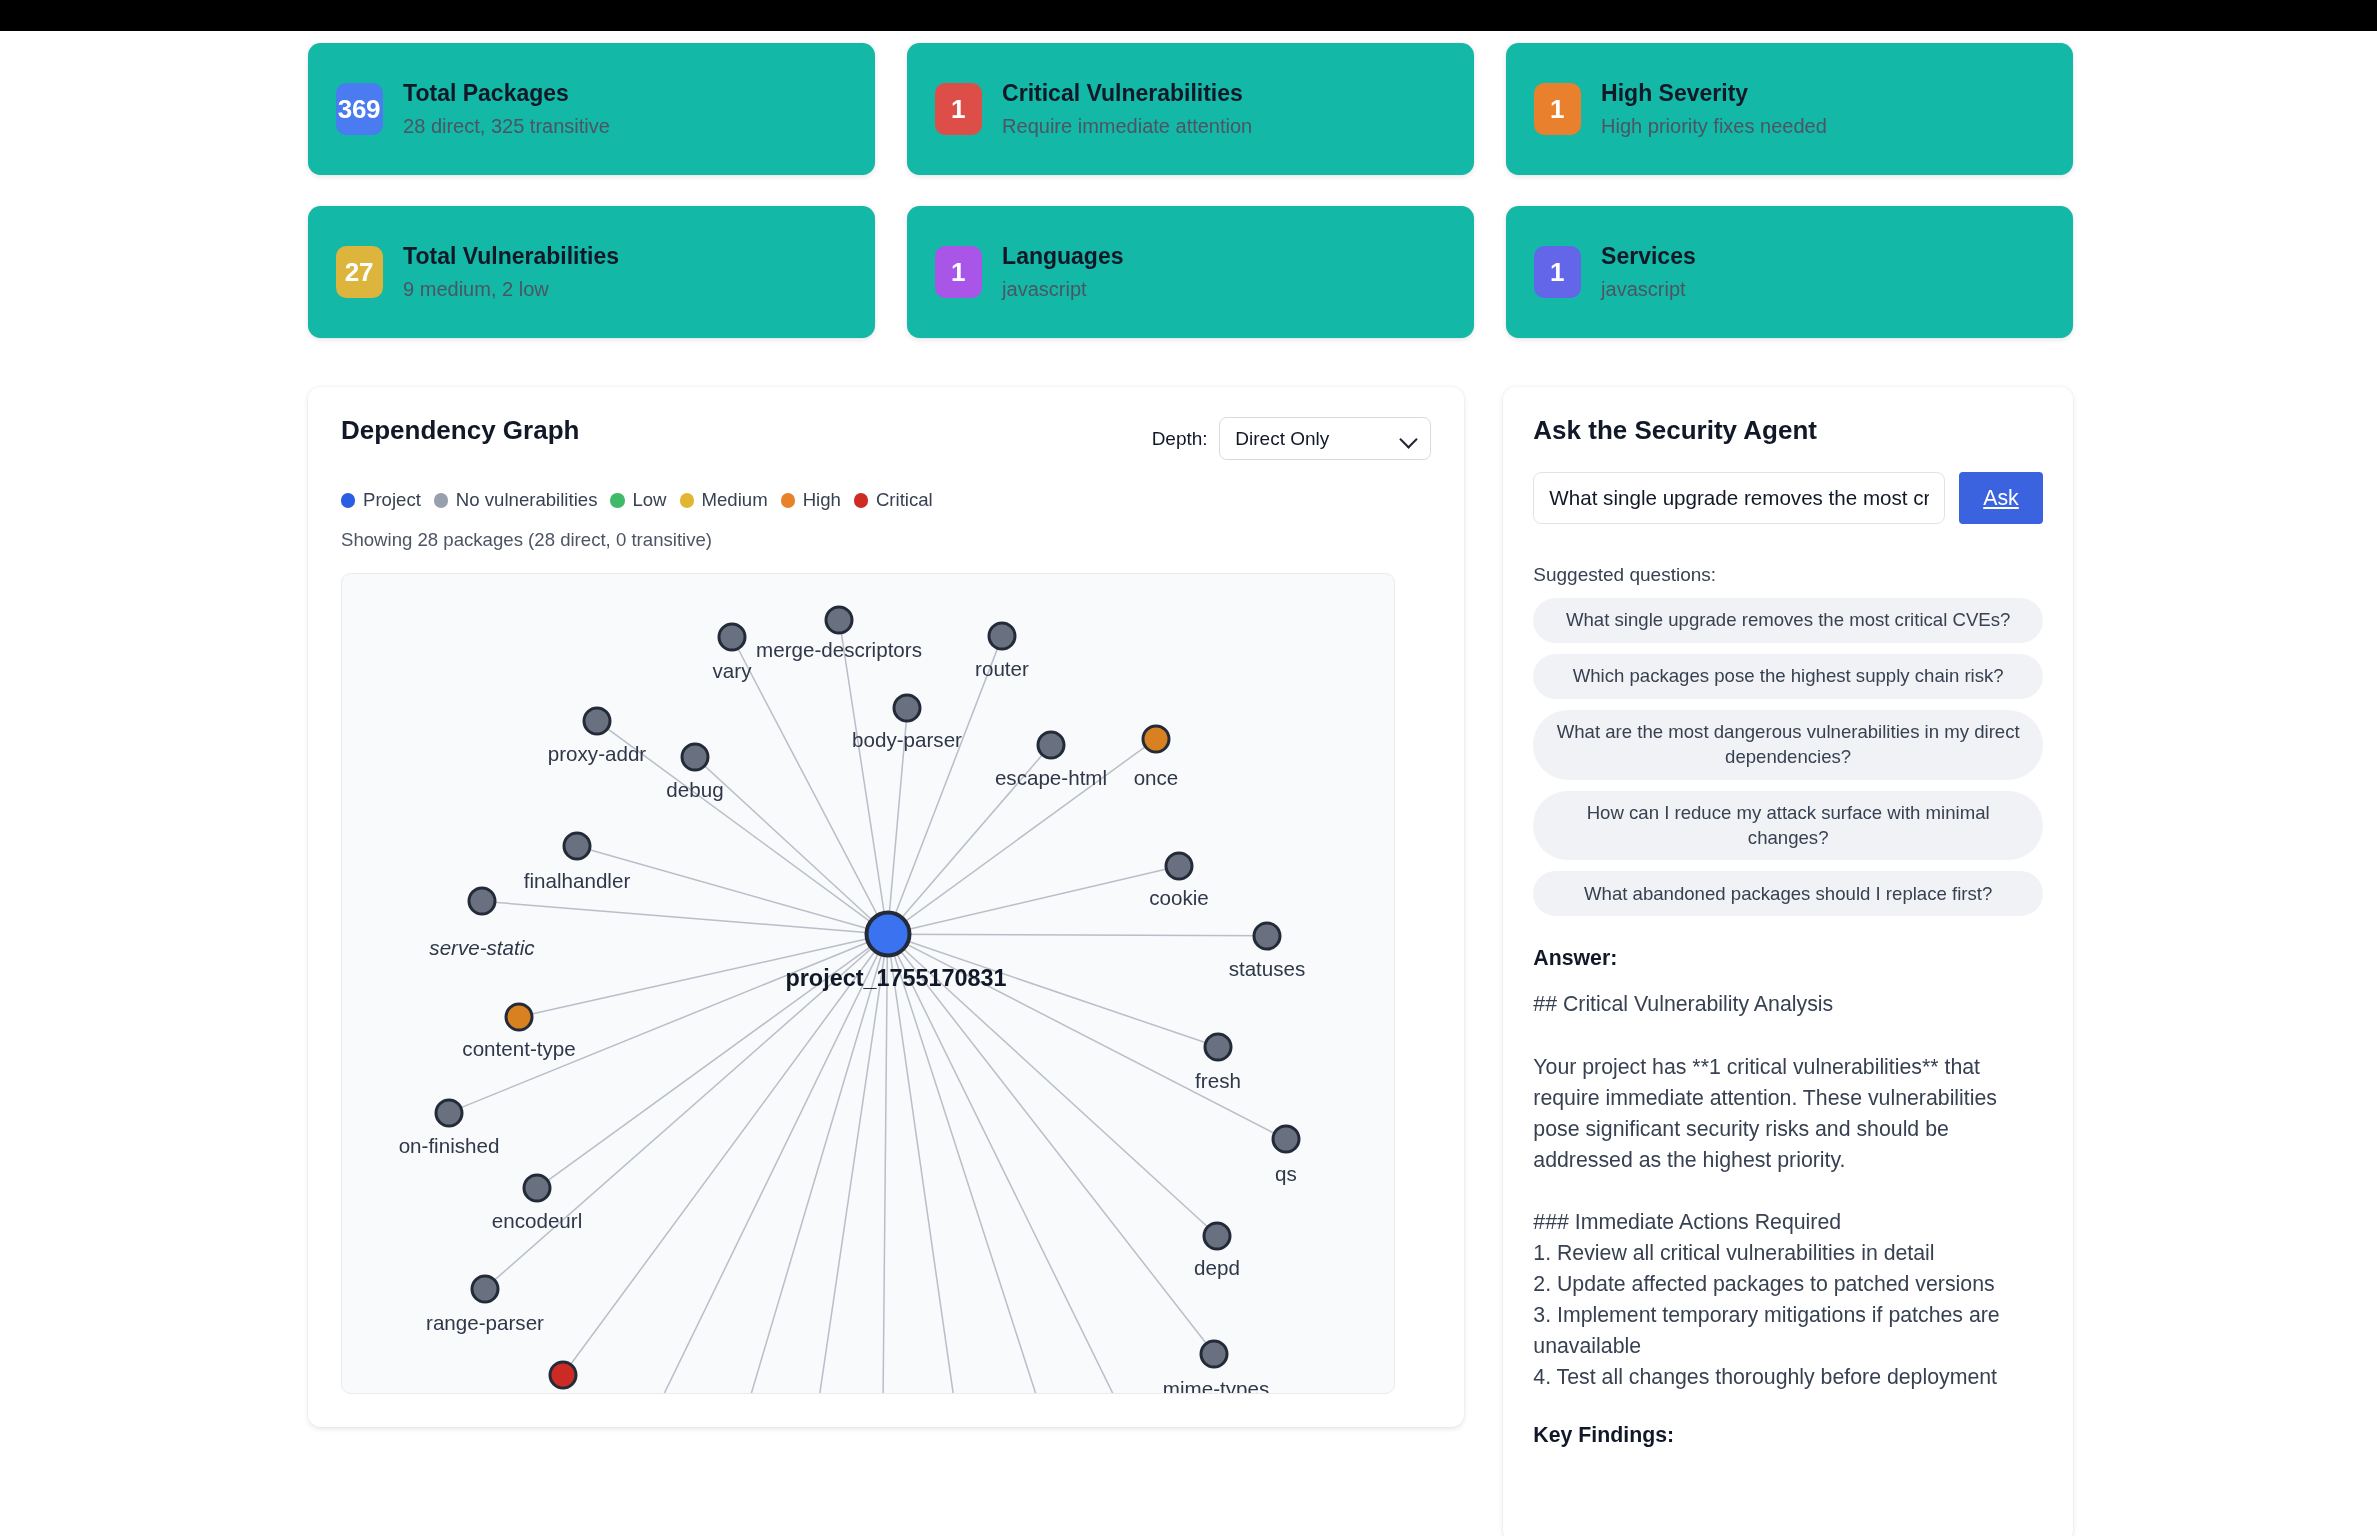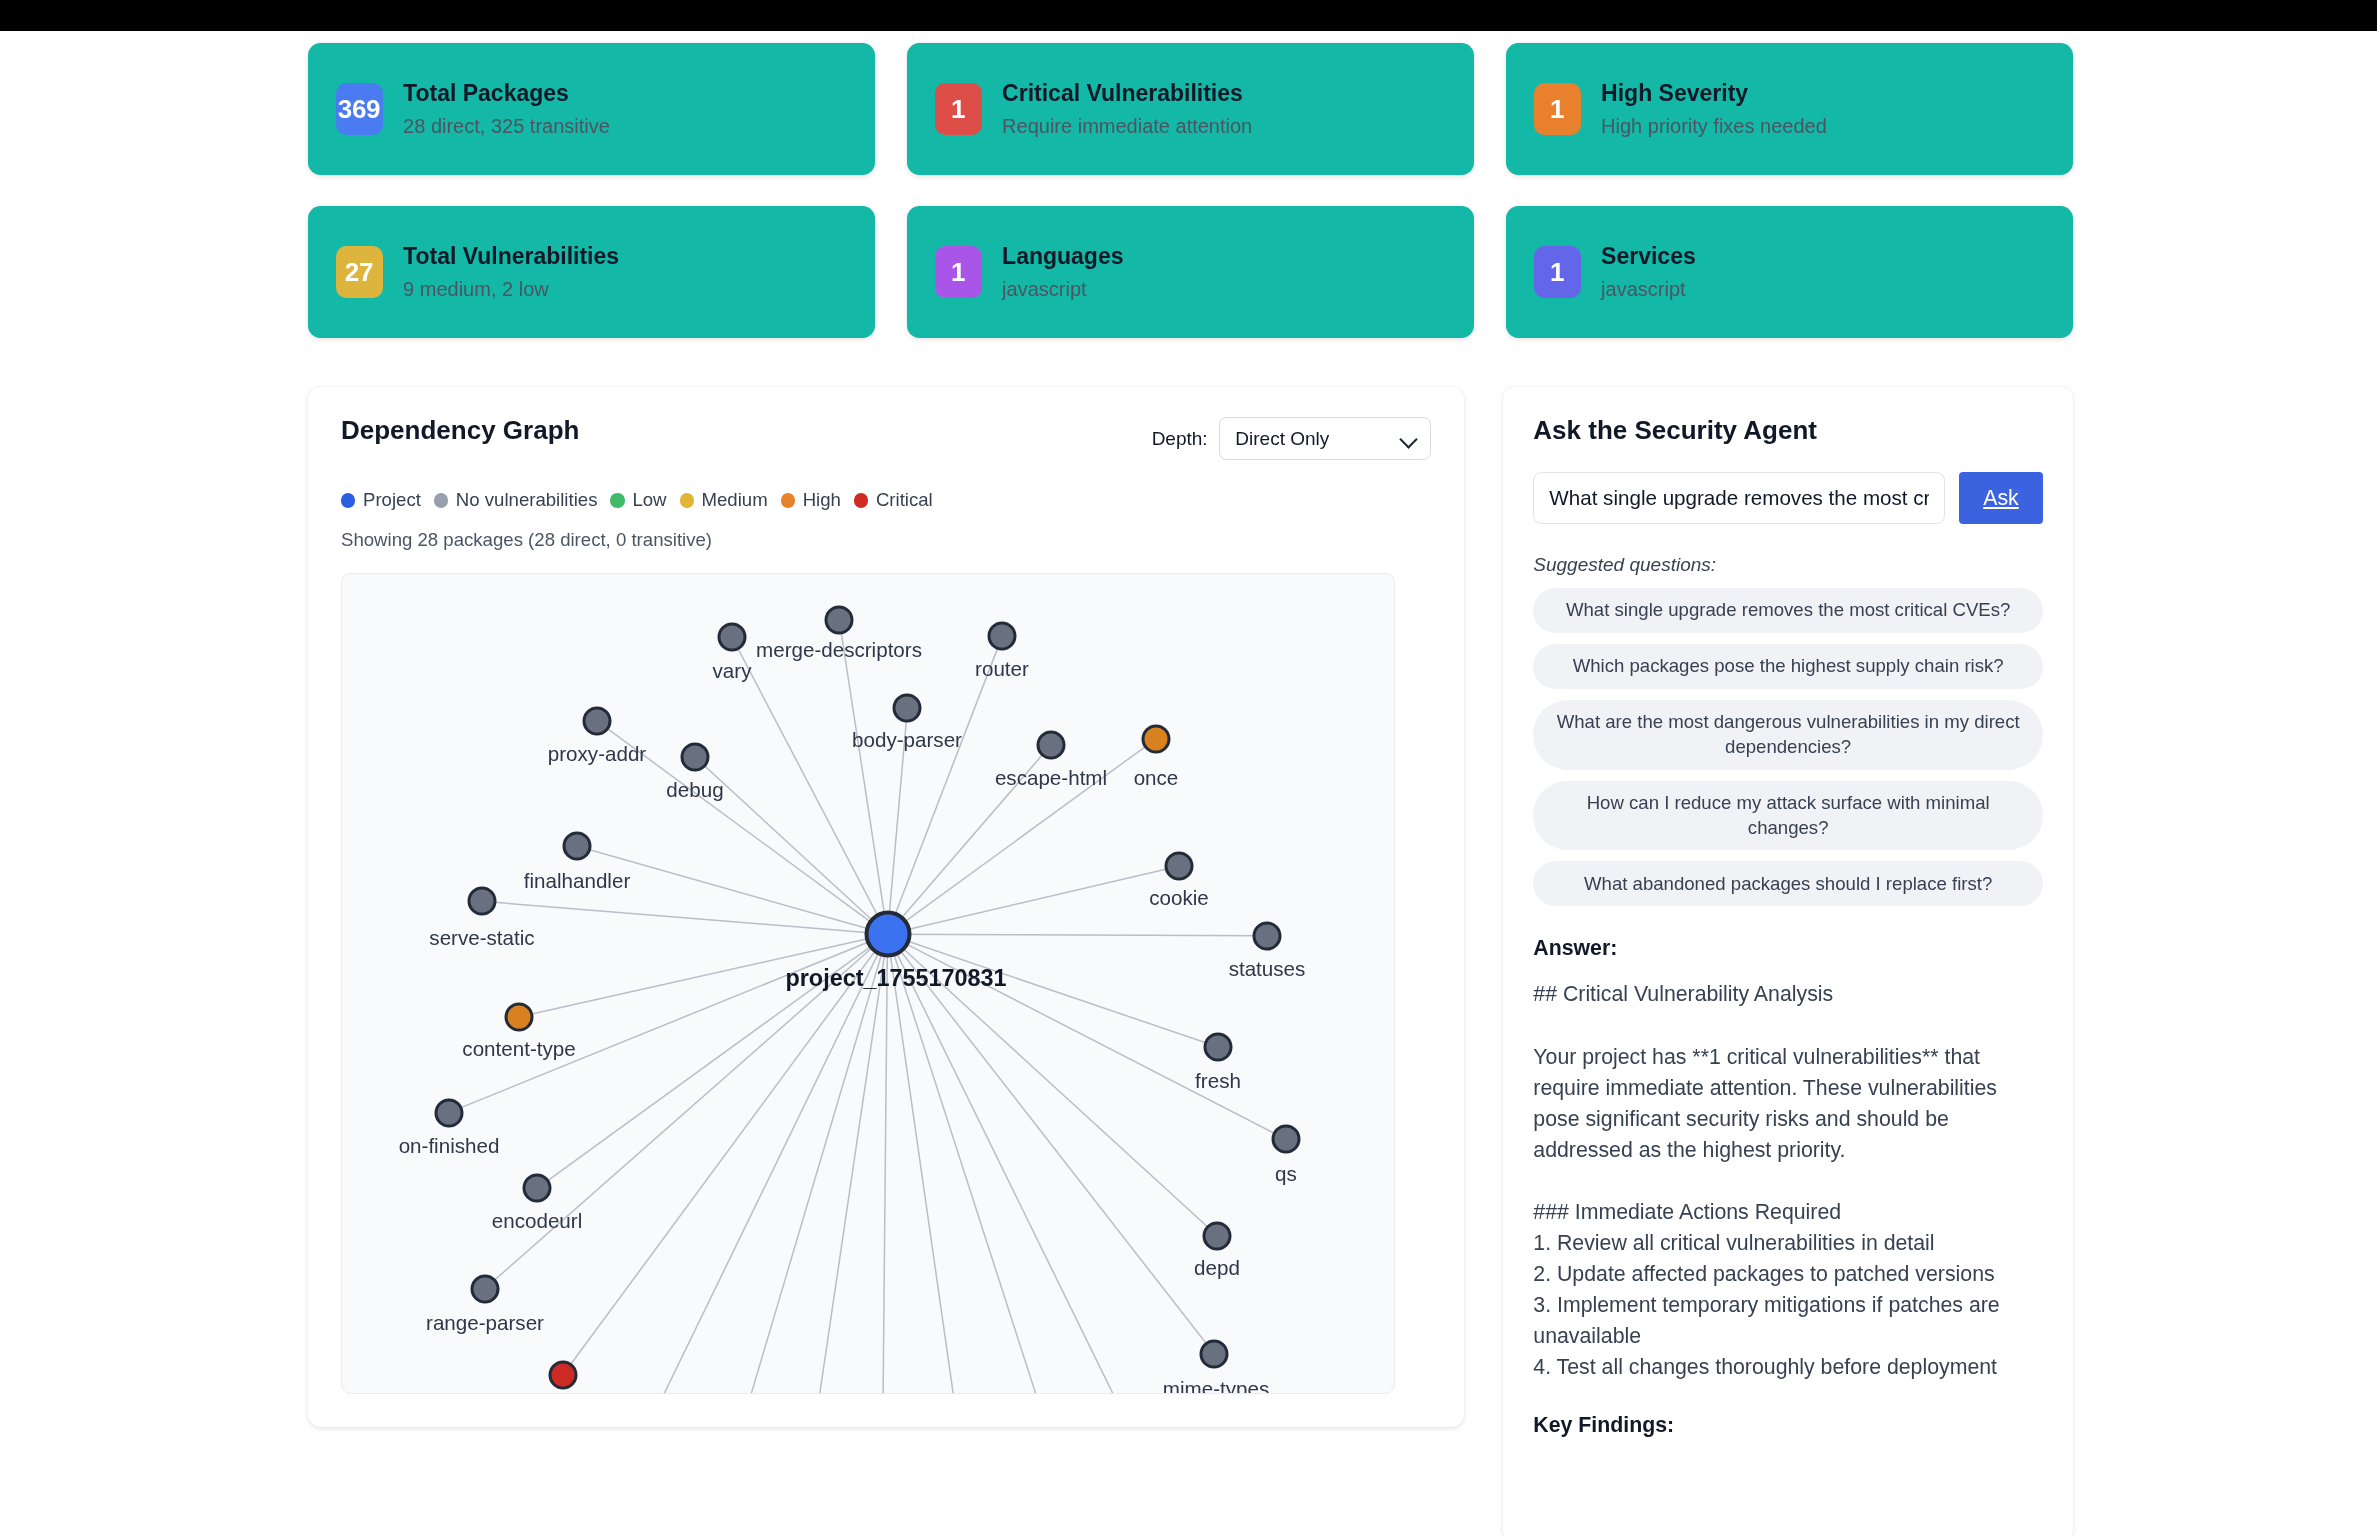--- a/index.html
+++ b/index.html
@@ -262,24 +262,23 @@
     border: none;
     border-radius: 4px;
     color: #ffffff;
     font-family: "Liberation Sans", sans-serif;
     font-size: 21.3px;
     cursor: pointer;
     text-decoration: underline;
   }
 
   .sugg-label {
-    margin-top: 30px;
+    margin-top: 40px;
     font-size: 19px;
     color: #374151;
-    font-style: italic;
   }
 
   .sugg-list {
     margin-top: 11.7px;
     display: flex;
     flex-direction: column;
     gap: 11px;
   }
 
   .sugg-chip {
@@ -458,21 +457,21 @@
             <div class="glabel" style="left: 255px; top: 170px;">proxy-addr</div>
             <div class="gnode leaf" style="left: 353px; top: 183px; background: rgb(105, 112, 127);"></div>
             <div class="glabel" style="left: 353px; top: 206px;">debug</div>
             <div class="gnode leaf" style="left: 709px; top: 171px; background: rgb(105, 112, 127);"></div>
             <div class="glabel" style="left: 709px; top: 194px;">escape-html</div>
             <div class="gnode leaf" style="left: 814px; top: 165px; background: rgb(217, 128, 33);"></div>
             <div class="glabel" style="left: 814px; top: 194px;">once</div>
             <div class="gnode leaf" style="left: 235px; top: 272px; background: rgb(105, 112, 127);"></div>
             <div class="glabel" style="left: 235px; top: 297px;">finalhandler</div>
             <div class="gnode leaf" style="left: 140px; top: 327px; background: rgb(105, 112, 127);"></div>
-            <div class="glabel" style="left: 140px; top: 354px;">serve-static</div>
+            <div class="glabel" style="left: 140px; top: 364px; font-style: italic;">serve-static</div>
             <div class="gnode leaf" style="left: 837px; top: 292px; background: rgb(105, 112, 127);"></div>
             <div class="glabel" style="left: 837px; top: 314px;">cookie</div>
             <div class="gnode leaf" style="left: 925px; top: 362px; background: rgb(105, 112, 127);"></div>
             <div class="glabel" style="left: 925px; top: 385px;">statuses</div>
             <div class="gnode leaf" style="left: 177px; top: 443px; background: rgb(217, 128, 33);"></div>
             <div class="glabel" style="left: 177px; top: 465px;">content-type</div>
             <div class="gnode leaf" style="left: 876px; top: 473px; background: rgb(105, 112, 127);"></div>
             <div class="glabel" style="left: 876px; top: 497px;">fresh</div>
             <div class="gnode leaf" style="left: 107px; top: 539px; background: rgb(105, 112, 127);"></div>
             <div class="glabel" style="left: 107px; top: 562px;">on-finished</div>

